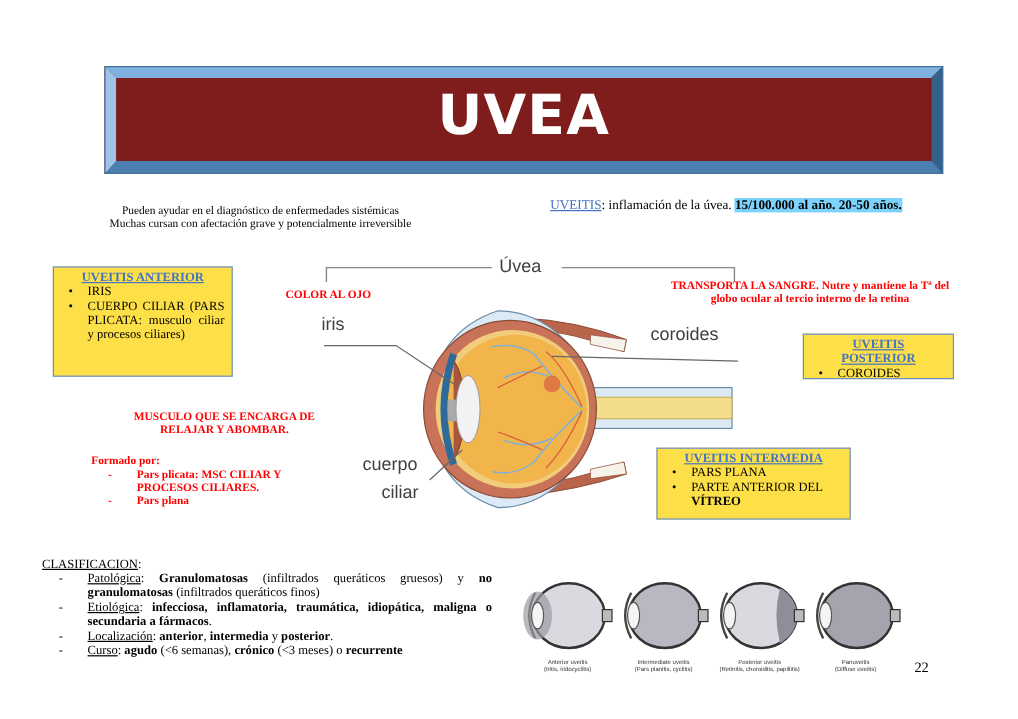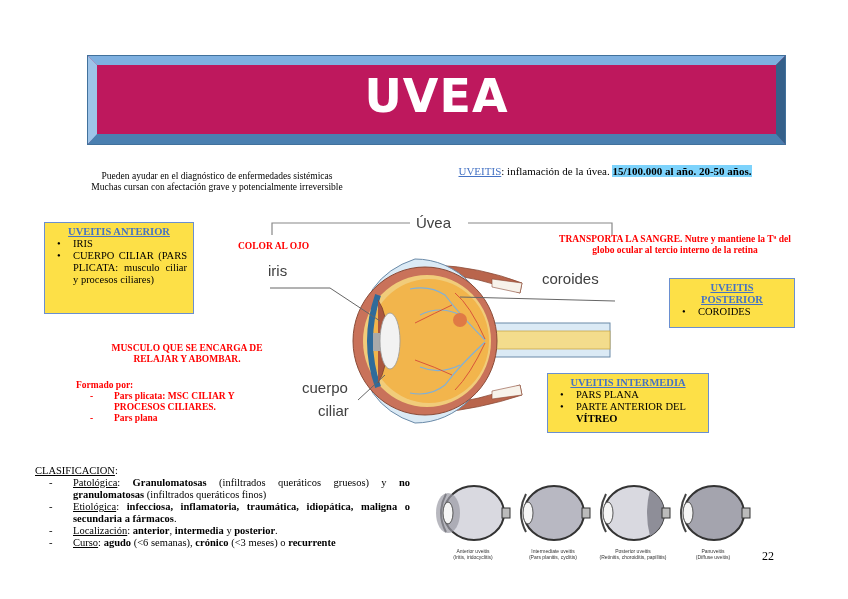--- a/index.html
+++ b/index.html
@@ -1,20 +1,20 @@
 <!DOCTYPE html>
 <html><head>
 <meta charset="utf-8">
 <style>
   * { margin: 0; padding: 0; box-sizing: border-box; }
   html, body { width: 848px; height: 599px; background: #ffffff; overflow: hidden; }
   body { position: relative; font-family: "Liberation Serif", "DejaVu Serif", serif; color: #000; }
 
   
-  .banner { position: absolute; left: 87px; top: 55px; width: 699px; height: 90px; background: #be185d; }
+  .banner { position: absolute; left: 87px; top: 55px; width: 699px; height: 90px; background: #7f1d1d; }
   .banner .bev-top { position: absolute; left: 0; top: 0; width: 100%; height: 10px; background: #7eb0e0; clip-path: polygon(0 0, 100% 0, calc(100% - 10px) 100%, 10px 100%); }
   .banner .bev-left { position: absolute; left: 0; top: 0; width: 10px; height: 100%; background: #9ec4e8; clip-path: polygon(0 0, 100% 10px, 100% calc(100% - 10px), 0 100%); }
   .banner .bev-right { position: absolute; right: 0; top: 0; width: 10px; height: 100%; background: #35608a; clip-path: polygon(100% 0, 0 10px, 0 calc(100% - 10px), 100% 100%); }
   .banner .bev-bottom { position: absolute; left: 0; bottom: 0; width: 100%; height: 11px; background: #4a7fb0; clip-path: polygon(10px 0, calc(100% - 10px) 0, 100% 100%, 0 100%); }
   .banner .outline { position: absolute; inset: 0; border: 1px solid #41719c; }
   .banner-title { position: absolute; left: 0; right: 0; top: 14px; text-align: center; font-family: "DejaVu Sans", "Liberation Sans", sans-serif; font-weight: bold; font-size: 46px; color: #ffffff; letter-spacing: 1px; }
 
   .txt { position: absolute; font-size: 10.5px; line-height: 12px; }
   .center { text-align: center; }
   .small { font-size: 9.5px; line-height: 11px; }
@@ -126,21 +126,21 @@
 </div>
 
 <div class="txt red small" style="left:76px; top:380px; width:210px;">
   <div>Formado por:</div>
   <ul class="dash-list">
     <li>Pars plicata: MSC CILIAR Y PROCESOS CILIARES.</li>
     <li>Pars plana</li>
   </ul>
 </div>
 
-<div class="box" style="left:669px; top:278px; width:126px; height:50px;">
+<div class="box" style="left:669px; top:278px; width:126px; height:38px;">
   <div class="box-title u-blue" style="padding:0 20px;">UVEITIS POSTERIOR</div>
   <ul>
     <li>COROIDES</li>
   </ul>
 </div>
 
 <div class="box" style="left:547px; top:373px; width:162px; height:60px;">
   <div class="box-title u-blue">UVEITIS INTERMEDIA</div>
   <ul>
     <li>PARS PLANA</li>

